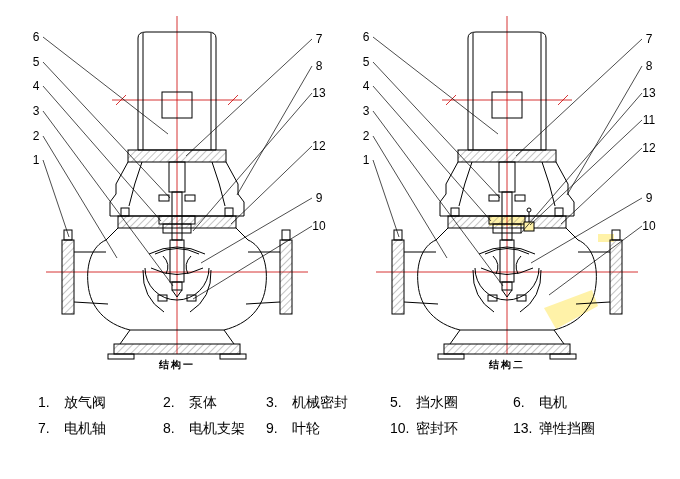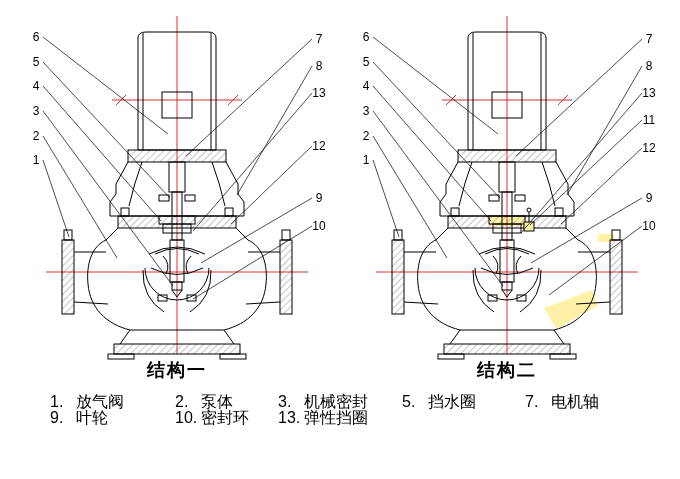--- a/index.html
+++ b/index.html
@@ -2,26 +2,26 @@
 <html><head>
 <meta charset="utf-8">
 <style>
   html,body{margin:0;padding:0;background:#ffffff;}
   body{font-family:"Liberation Sans","DejaVu Sans",sans-serif;color:#000;}
   .page{position:relative;width:680px;height:479px;background:#fff;overflow:hidden;}
   .fig{position:absolute;top:2px;}
   .fig-1{left:22px;}
   .fig-2{left:352px;}
   .caption{position:absolute;top:358px;width:310px;text-align:center;
-           font-size:18px;font-weight:bold;letter-spacing:2px;}
+           font-size:10px;font-weight:bold;letter-spacing:2px;}
   .cap-1{left:22px;}
   .cap-2{left:352px;}
-  .legend{position:absolute;left:50px;top:394px;
+  .legend{position:absolute;left:38px;top:394px;
           display:grid;grid-template-columns:125px 103px 124px 123px 110px;
-          font-size:16px;line-height:16px;}
+          row-gap:10px;font-size:14px;line-height:16px;}
   .lg-num{display:inline-block;min-width:26px;}
   .hiddendefs{position:absolute;width:0;height:0;overflow:hidden;}
   svg text{font-family:"Liberation Sans","DejaVu Sans",sans-serif;}
 </style>
 </head>
 <body>
 
 <div class="page">
 
   <svg class="hiddendefs" aria-hidden="true">
@@ -199,19 +199,21 @@
   </svg>
 
   <div class="caption cap-1">结构一</div>
   <div class="caption cap-2">结构二</div>
 
   <div class="legend">
     <div class="lg-item"><span class="lg-num">1.</span><span class="lg-name">放气阀</span></div>
     <div class="lg-item"><span class="lg-num">2.</span><span class="lg-name">泵体</span></div>
     <div class="lg-item"><span class="lg-num">3.</span><span class="lg-name">机械密封</span></div>
     <div class="lg-item"><span class="lg-num">5.</span><span class="lg-name">挡水圈</span></div>
+    <div class="lg-item"><span class="lg-num">6.</span><span class="lg-name">电机</span></div>
     <div class="lg-item"><span class="lg-num">7.</span><span class="lg-name">电机轴</span></div>
+    <div class="lg-item"><span class="lg-num">8.</span><span class="lg-name">电机支架</span></div>
     <div class="lg-item"><span class="lg-num">9.</span><span class="lg-name">叶轮</span></div>
     <div class="lg-item"><span class="lg-num">10.</span><span class="lg-name">密封环</span></div>
     <div class="lg-item"><span class="lg-num">13.</span><span class="lg-name">弹性挡圈</span></div>
   </div>
 
 </div>
 
 </body></html>

